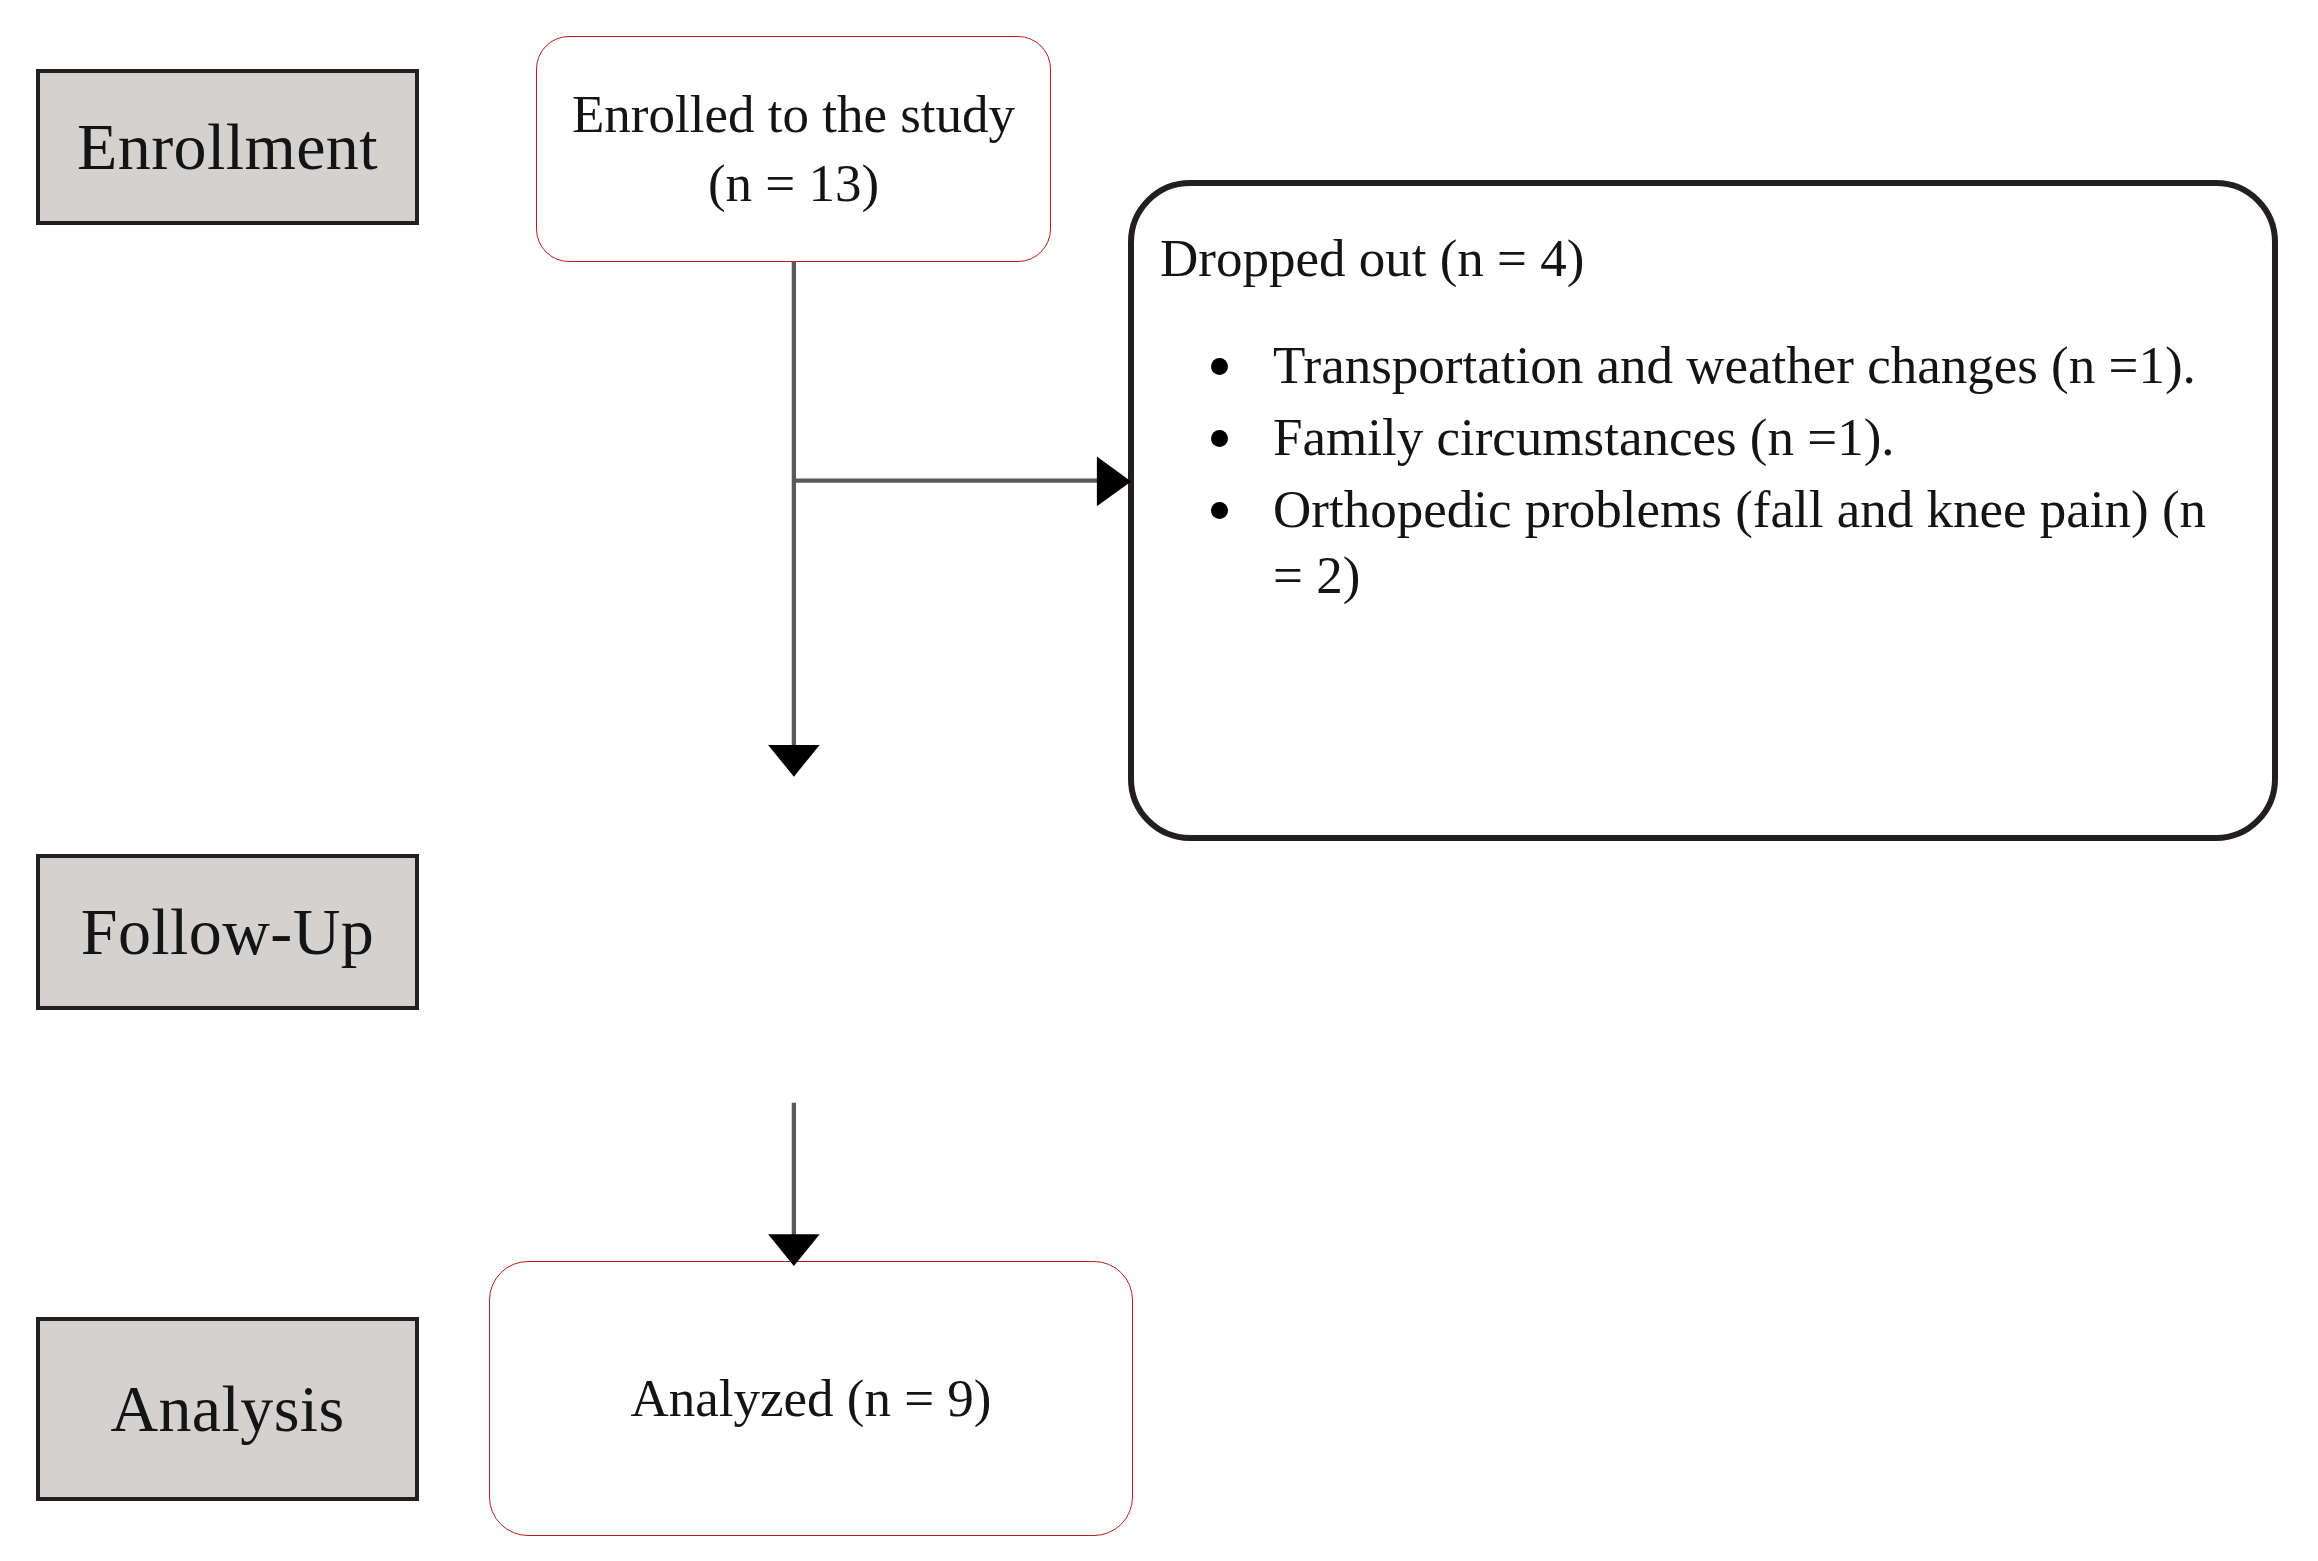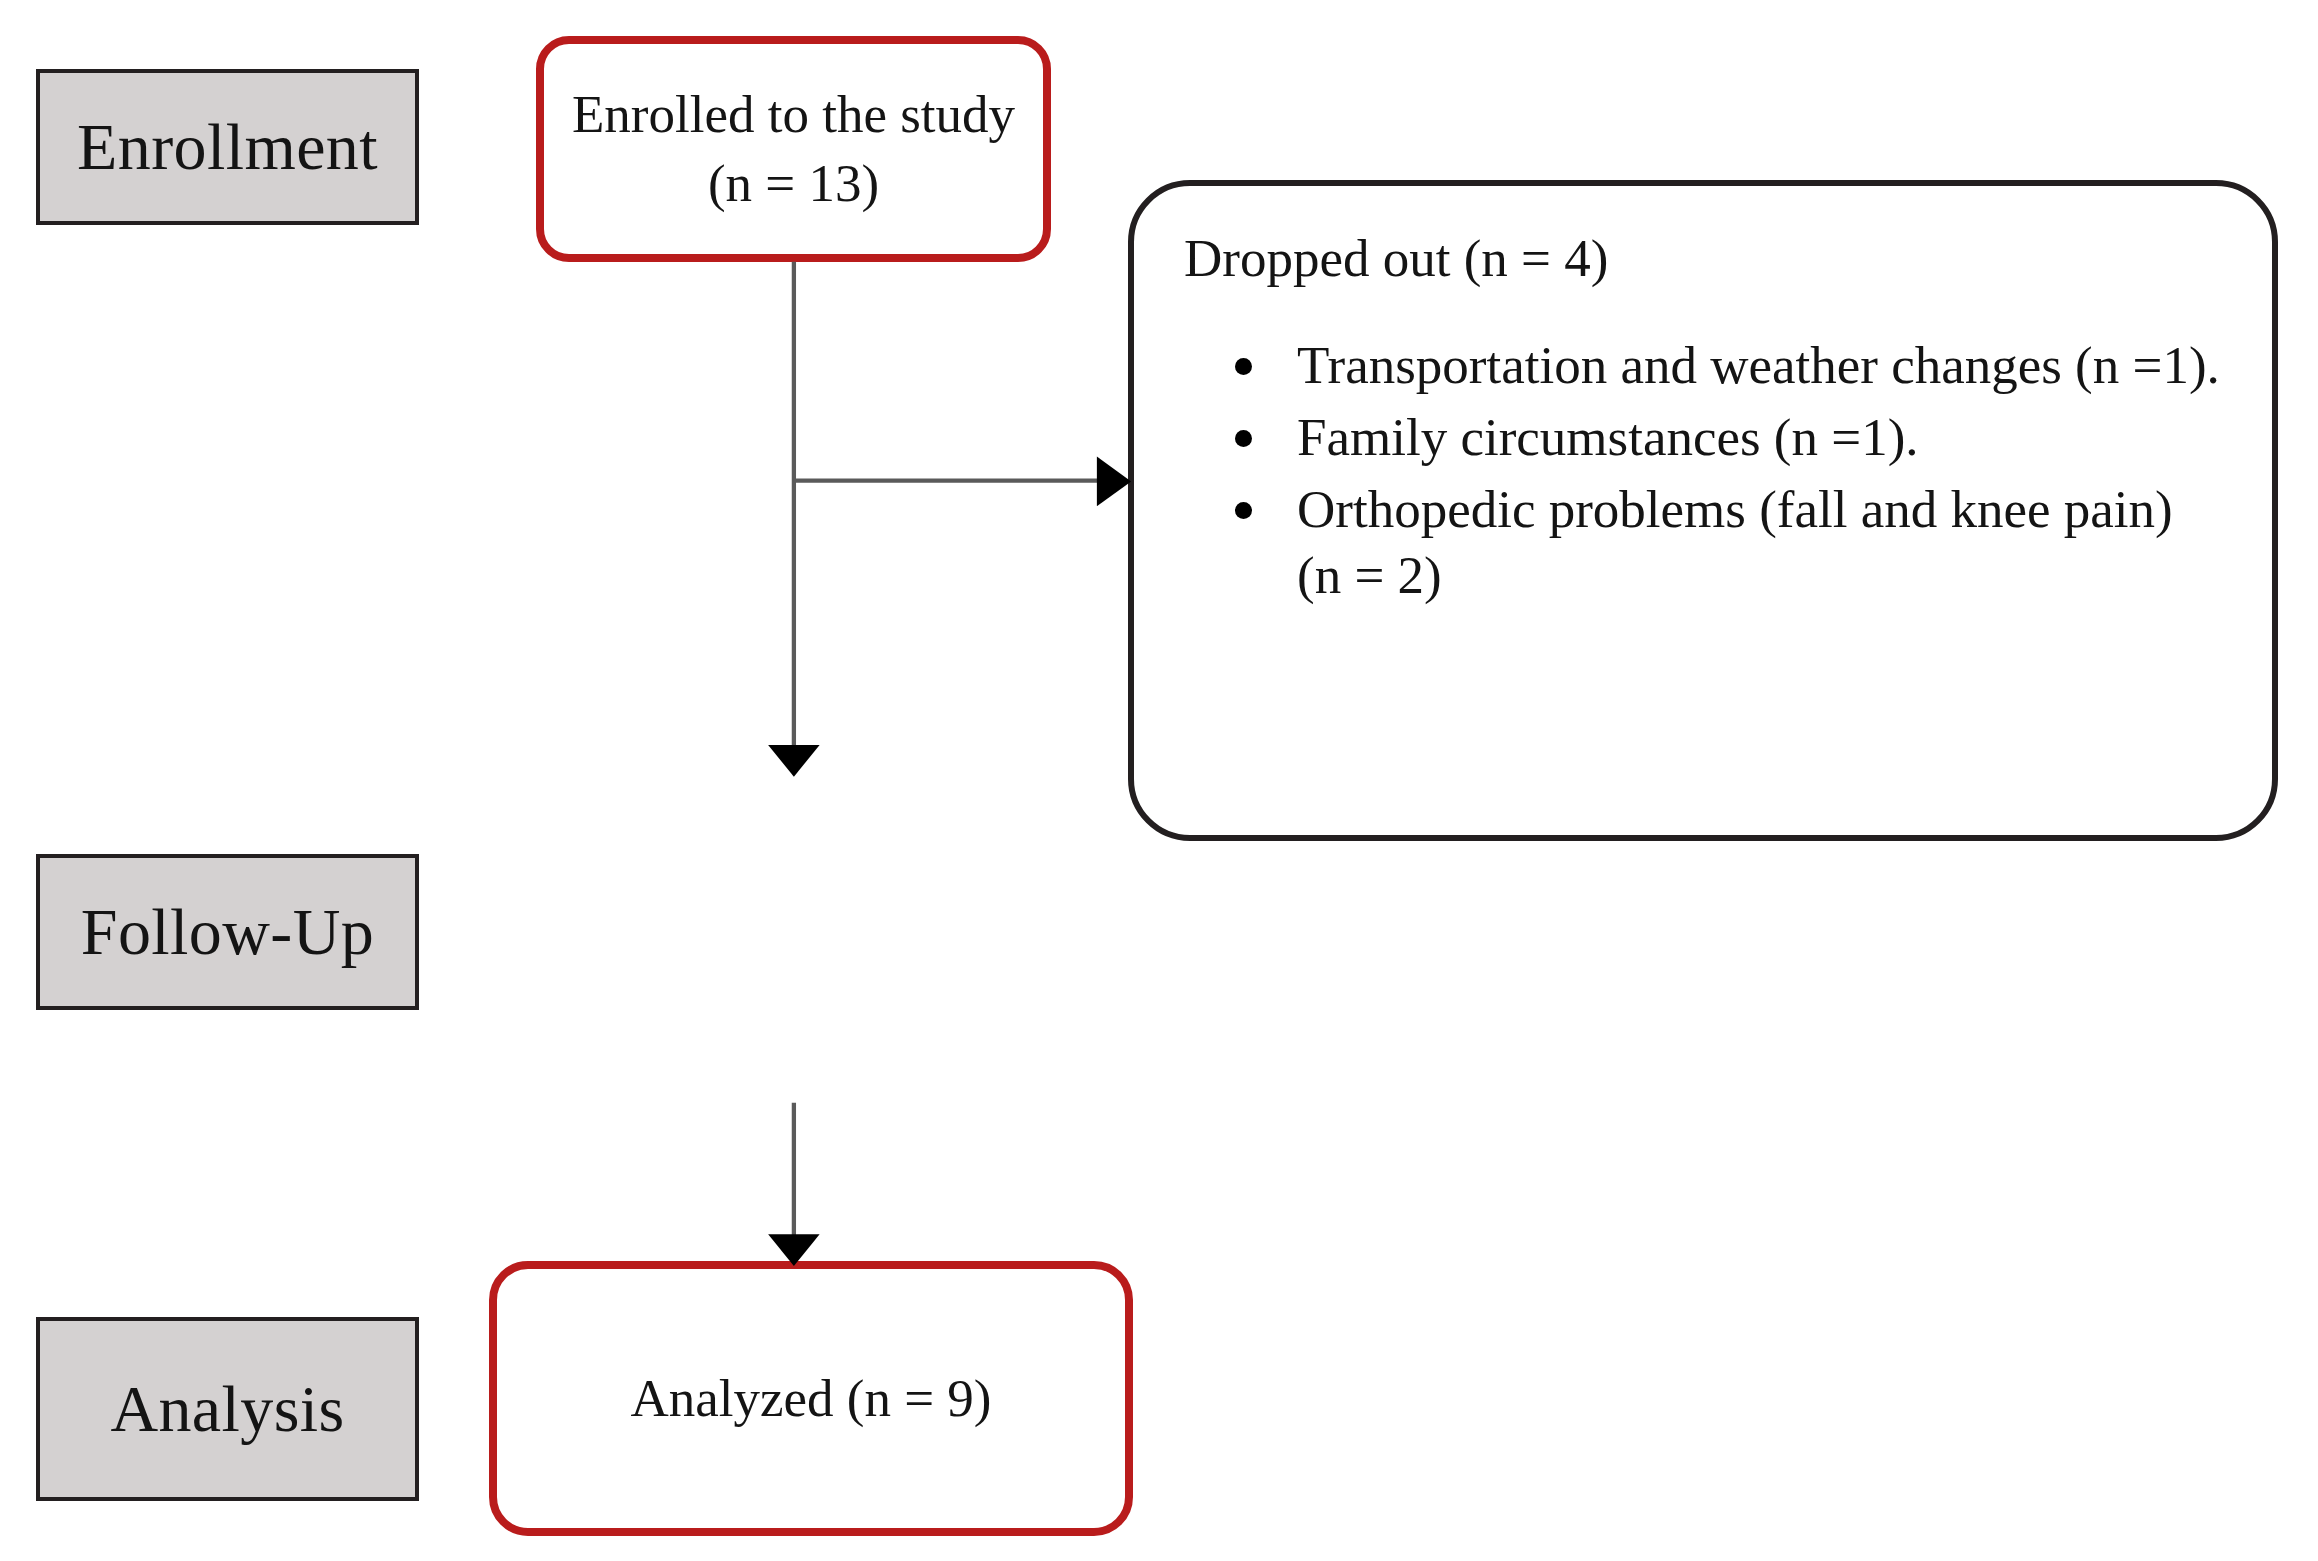--- a/index.html
+++ b/index.html
@@ -33,21 +33,21 @@
     line-height: 1.05;
     letter-spacing: 0.4px;
     color: #141414;
     white-space: nowrap;
   }
 
   
   .flow-box {
     position: absolute;
     background: #ffffff;
-    border: 8px solid #b91c1c;
+    border: 1px solid #b91c1c;
     box-sizing: border-box;
     display: flex;
     align-items: center;
     justify-content: center;
     font-size: 53px;
     line-height: 1.30;
     color: #141414;
     text-align: center;
   }
   .flow-box .box-text {
@@ -76,21 +76,21 @@
 
   
   #box-dropped {
     position: absolute;
     left: 1128px; top: 180px;
     width: 1150px; height: 661px;
     background: #ffffff;
     border: 6px solid #231f20;
     border-radius: 62px;
     box-sizing: border-box;
-    padding: 38px 45px 26px 50px;
+    padding: 38px 45px 26px 26px;
     font-size: 53px;
     line-height: 1.30;
     color: #141414;
     text-align: left;
   }
   #box-dropped .dropped-title {
     display: block;
     margin: 0 0 39px 0;
   }
   #box-dropped ul.dropped-list {

